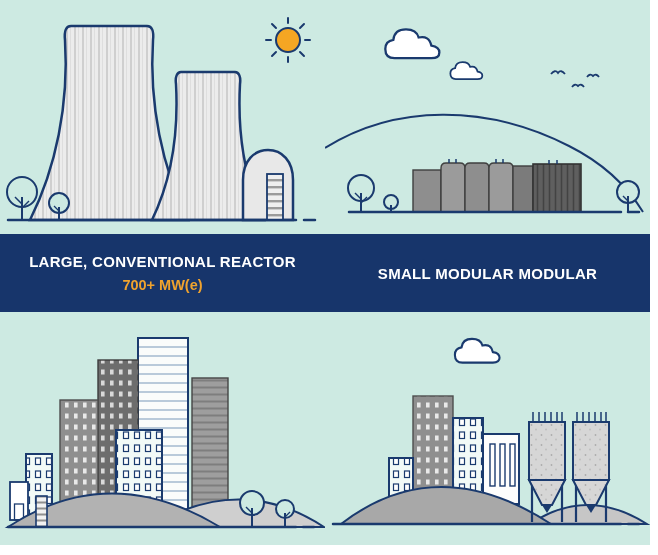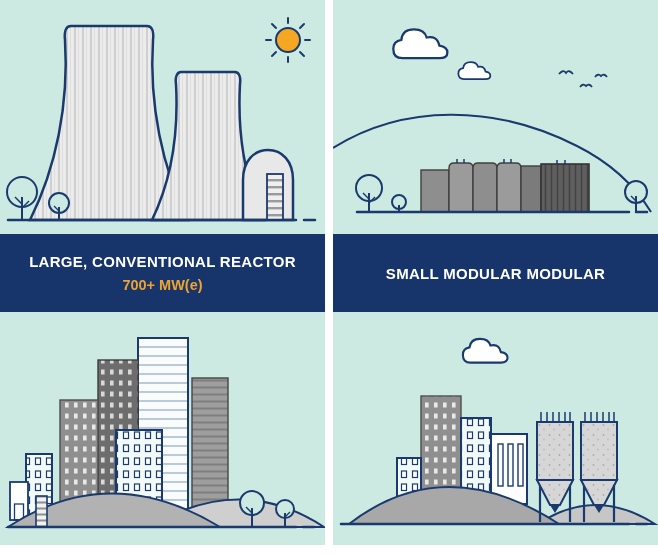--- a/index.html
+++ b/index.html
@@ -1,19 +1,19 @@
 <!DOCTYPE html>
 <html><head>
 <meta charset="utf-8">
 <style>
   * { box-sizing: border-box; }
   html, body { margin: 0; padding: 0; background: #ffffff; }
   .infographic {
     width: 658px; height: 555px; background: #ffffff;
-    display: grid; grid-template-columns: 325px 325px; column-gap: 8px;
+    display: grid; grid-template-columns: 325px 325px; 
     font-family: "Liberation Sans", sans-serif; overflow: hidden;
   }
   .column { display: flex; flex-direction: column; }
   .panel { width: 325px; background: #cdeae2; overflow: hidden; }
   .panel.top { height: 234px; }
   .panel.bottom { height: 233px; }
   .band {
     height: 78px; background: #17356b;
     display: flex; flex-direction: column; align-items: center; justify-content: center;
     gap: 7px; text-align: center;

